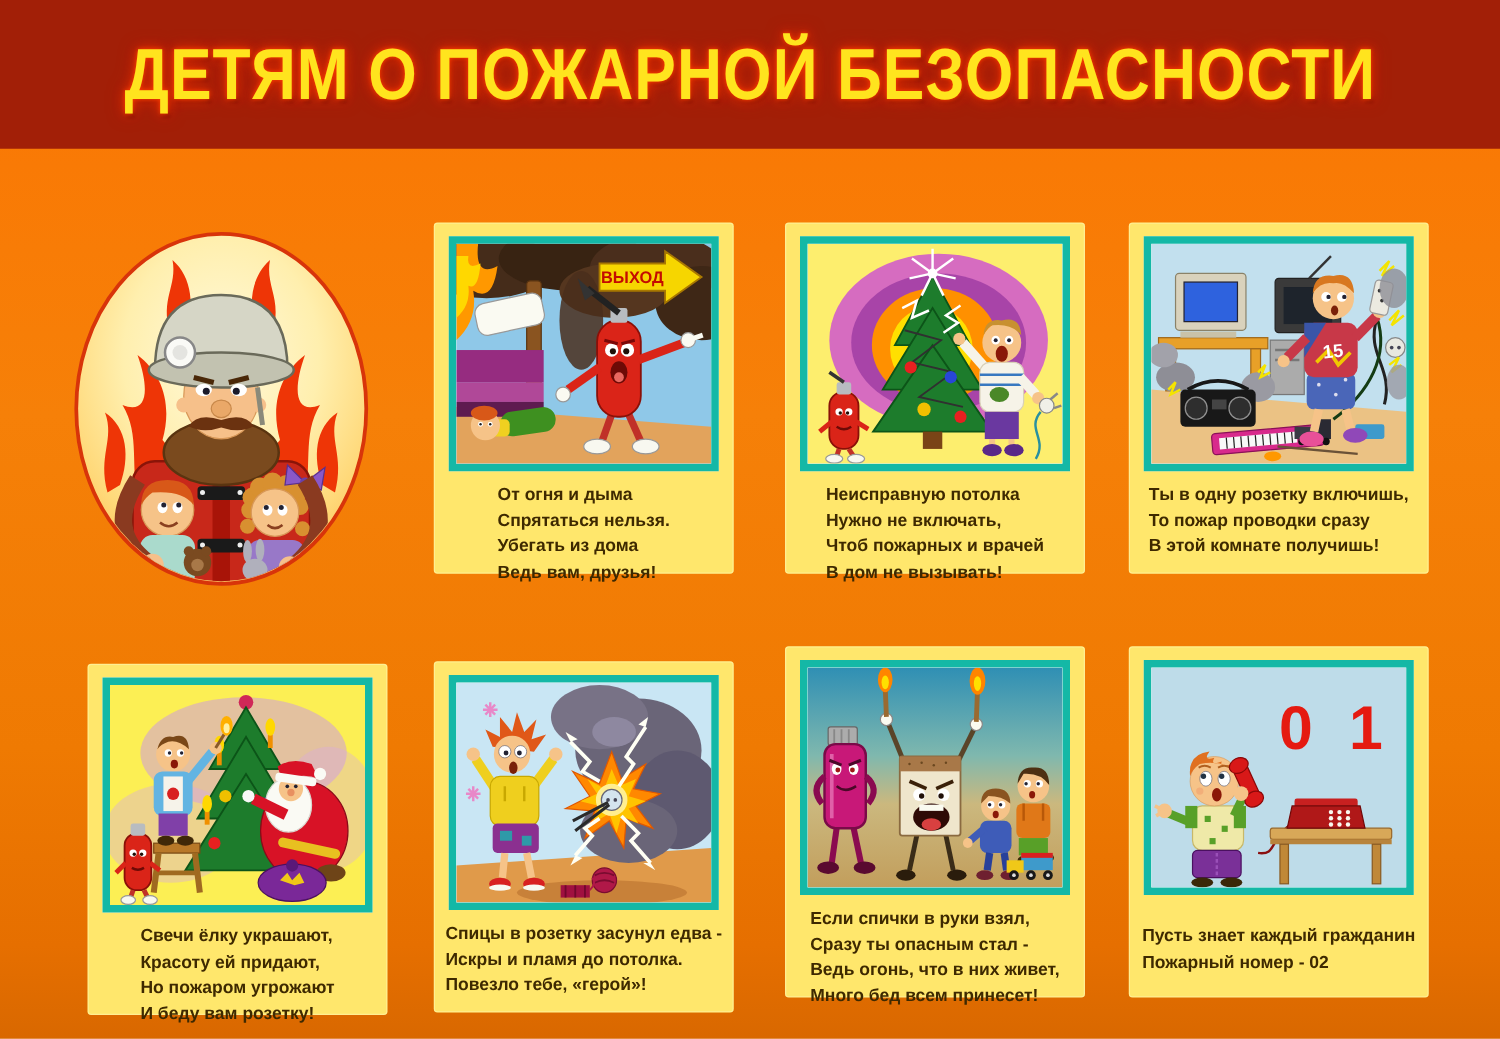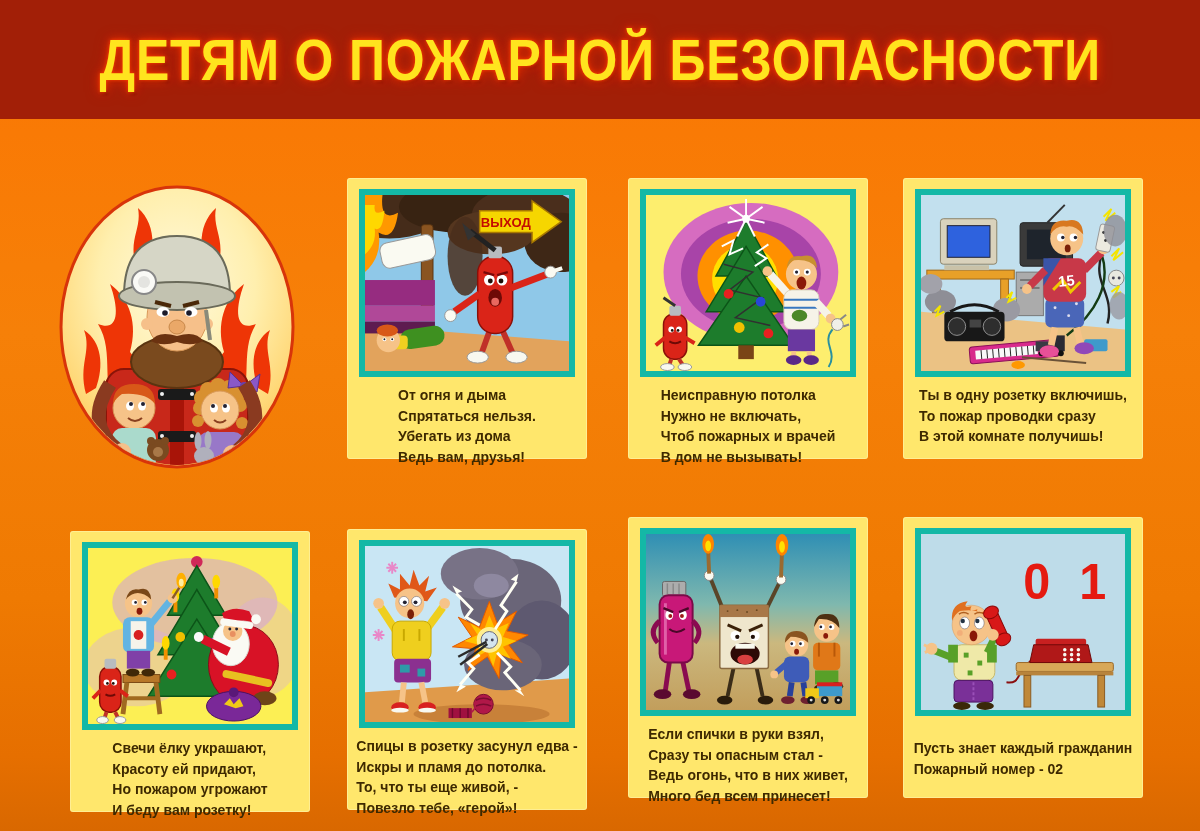--- a/index.html
+++ b/index.html
@@ -581,21 +581,20 @@
         <line x1="90" y1="164" x2="90" y2="174" stroke="#70082C" stroke-width="1.5"></line>
         <line x1="98" y1="164" x2="98" y2="174" stroke="#70082C" stroke-width="1.5"></line>
         <line x1="106" y1="164" x2="106" y2="174" stroke="#70082C" stroke-width="1.5"></line>
         <path d="M110,168 Q116,162 112,158" stroke="#B01848" stroke-width="1.5" fill="none"></path>
       </g>
     </svg>
   </div>
   <div class="poem">
     <div class="line">Спицы в розетку засунул едва -</div>
     <div class="line">Искры и пламя до потолка.</div>
-    <div class="line">То, что ты еще живой, -</div>
     <div class="line">Повезло тебе, «герой»!</div>
   </div>
 </div>
 
 <div class="card r2c3">
   <div class="img-frame">
     <svg viewBox="0 0 210 178" preserveAspectRatio="none">
       <defs>
         <linearGradient id="g6" x1="0" y1="0" x2="0" y2="1">
           <stop offset="0%" stop-color="#2F8FB4"></stop>

